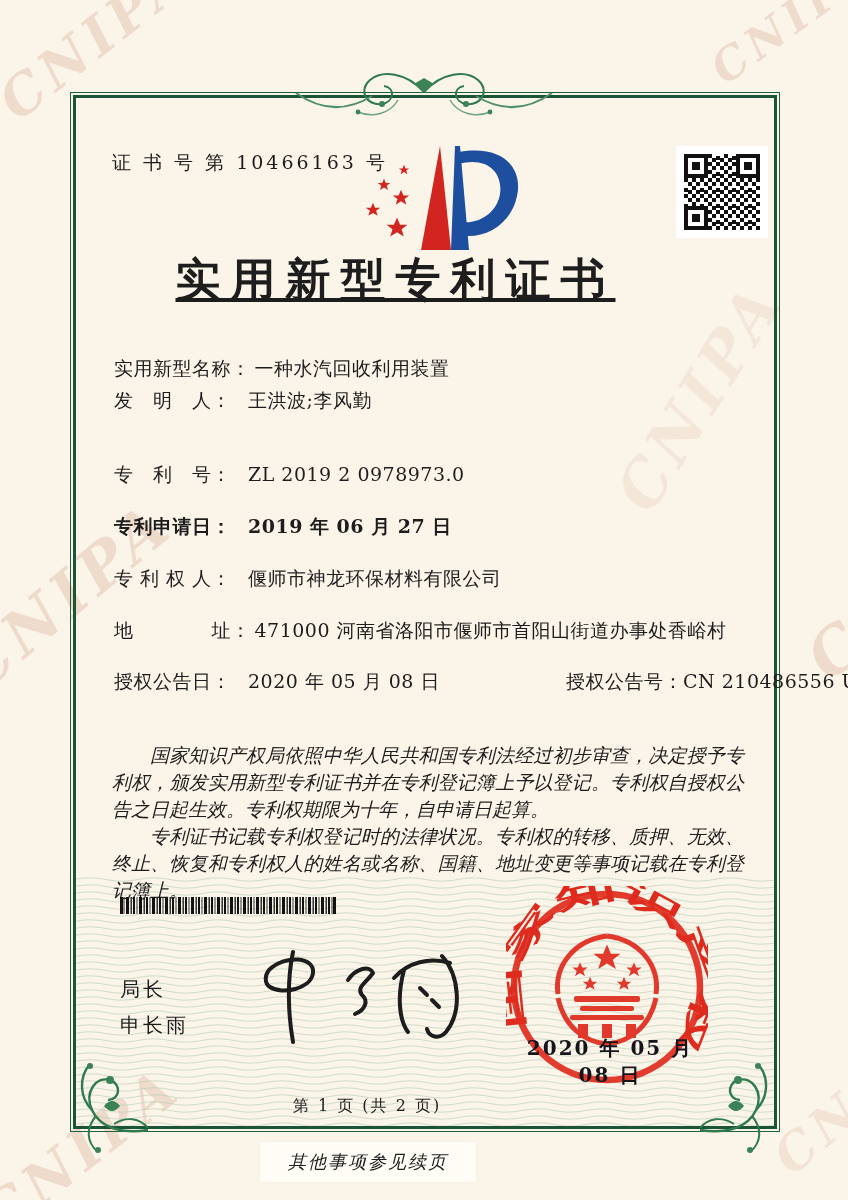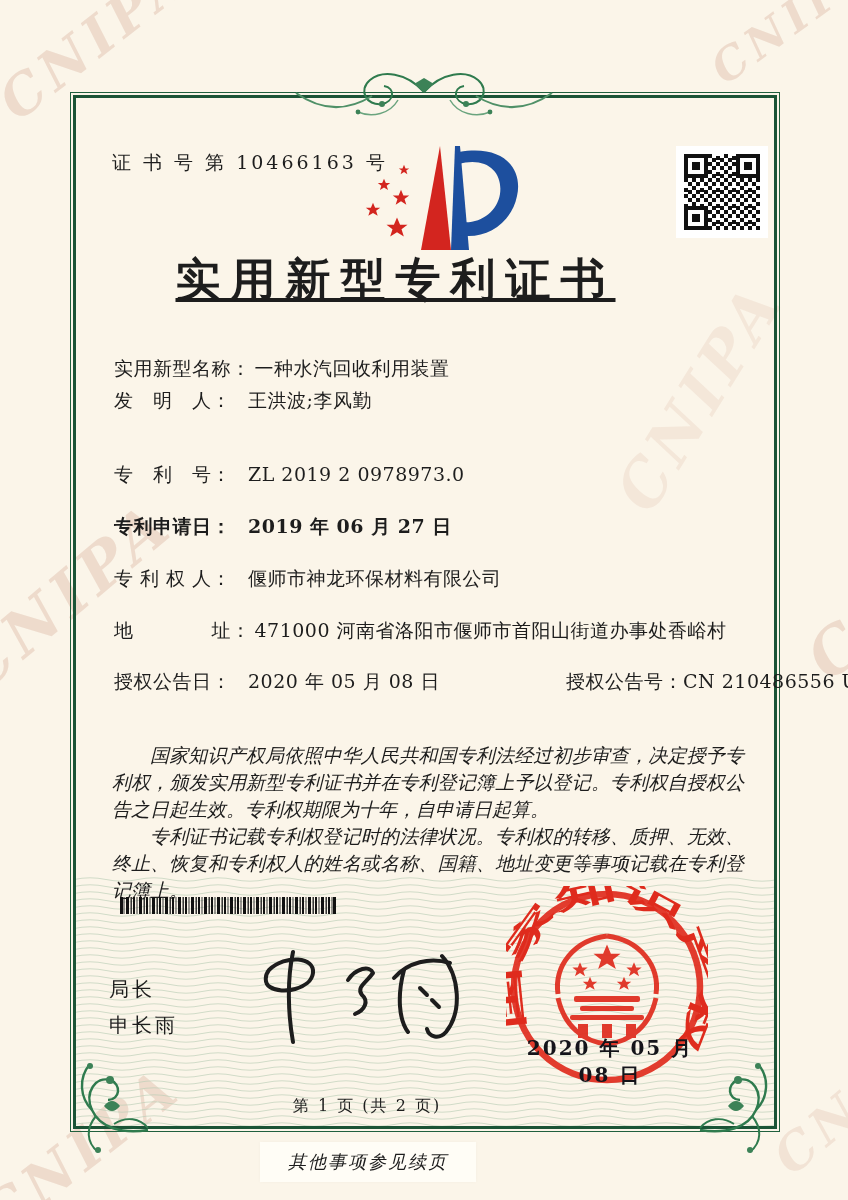--- a/index.html
+++ b/index.html
@@ -18,21 +18,21 @@
   
   .frow{position:absolute;left:114px;font-size:19px;white-space:nowrap;letter-spacing:0.5px;}
   .frow .lbl{display:inline-block;min-width:130px;}
   .frow .val{margin-left:4px;}
   .grant-right{position:absolute;left:452px;top:0;}
   
   .body-text{left:112px;top:698px;width:632px;font-size:19px;line-height:27px;
              font-style:italic;text-align:justify;margin-top:44px;}
   .body-text p{margin:0;text-indent:2em;}
   
-  .director{left:109px;font-family:"DejaVu Sans","Liberation Sans",sans-serif;font-size:20px;letter-spacing:3px;}
+  .director{left:120px;font-family:"DejaVu Sans","Liberation Sans",sans-serif;font-size:20px;letter-spacing:3px;}
   .pageno{left:70px;top:1096px;width:594px;text-align:center;font-size:16px;letter-spacing:2px;}
   .cont-note{left:0;top:1142px;width:736px;text-align:center;}
   .cont-note span{display:inline-block;background:#fffdf6;padding:8px 28px;font-size:18px;
                   font-style:italic;letter-spacing:2px;box-shadow:0 0 4px rgba(0,0,0,0.03);}
   .seal-date{left:512px;top:1035px;width:196px;text-align:center;font-size:20px;
              letter-spacing:2px;color:#14141a;font-weight:bold;}
 </style>
 </head>
 <body>
 

